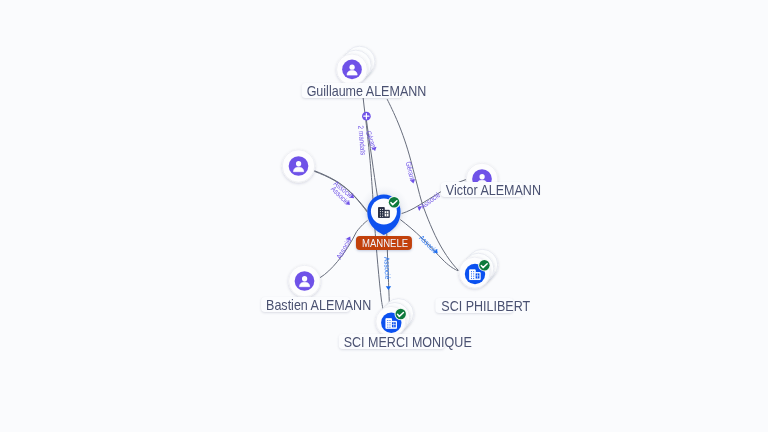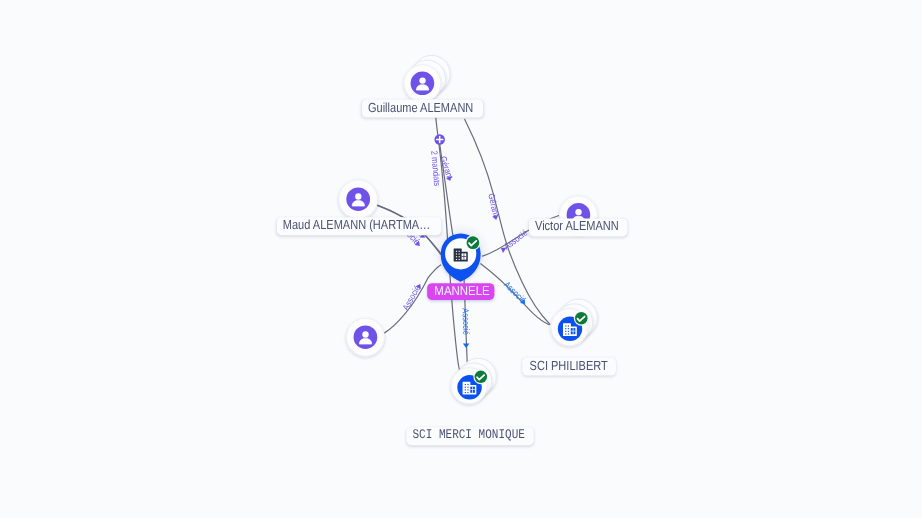--- a/index.html
+++ b/index.html
@@ -6,32 +6,32 @@
   body{width:768px;height:432px;background:#fafbfd;overflow:hidden;
        font-family:"Liberation Sans",sans-serif;-webkit-font-smoothing:antialiased;}
   #stage{position:relative;width:768px;height:432px;background:#fafbfd;}
   svg.graph{position:absolute;left:0;top:0;width:768px;height:432px;display:block;}
   #labels{position:absolute;left:0;top:0;width:768px;height:432px;}
   .nodelabel{
     position:absolute;
     background:#fbfcfe;
     border-radius:4px;
     color:#4a5171;
-    font-size:11px;
+    font-size:15px;
     line-height:15px;
     height:15px;
     padding:0 5.2px 0 5.4px;
     white-space:nowrap;
     box-shadow:0 1px 2.4px rgba(40,50,90,.15);
     transform:translate(-50%,0);
   }
   .nodelabel > span{display:inline-block;transform:scaleX(.835);transform-origin:left center;}
   .mannele-label{
     position:absolute;
-    background:#d946ef;
+    background:#c2410c;
     color:#f0f6ff;
     border-radius:4px;
     font-size:10.75px;
     line-height:14px;
     height:14px;
     padding:0px 4.4px 0 5.6px;
     white-space:nowrap;
     transform:translate(-50%,0);
     box-shadow:0 1px 2.6px rgba(20,60,140,.25);
   }
@@ -238,18 +238,18 @@
             <circle cx="400.7" cy="314" r="6.2" fill="#f4f9f5"></circle>
             <circle cx="400.7" cy="314" r="5.2" fill="#0d7a3c"></circle>
             <path d="M397.56037735849054,314.3433962264151 L399.3264150943396,316.40377358490565 L403.44716981132075,312.57735849056604" stroke="#fff" stroke-width="1.4716981132075473" fill="none" stroke-linecap="round" stroke-linejoin="round"></path>
           </g>
         </g>
       </g>
   </svg>
   <div id="labels">
       <div class="mannele-label" style="left: 384px; top: 236px;"><span style="width: 46.124px; overflow: visible;">MANNELE</span></div>
       <div class="nodelabel" style="left: 352px; top: 83.2px;"><span style="width: 90.18px; overflow: visible;">Guillaume ALEMANN</span></div>
-      <div class="nodelabel" style="left: 299px; top: 180.5px;"><span style="width: 126.085px; overflow: visible;">Maud ALEMANN (HARTMA…</span></div>
       <div class="nodelabel" style="left: 481.5px; top: 182px;"><span style="width: 71.81px; overflow: visible;">Victor ALEMANN</span></div>
+      <div class="nodelabel" style="left: 305.5px; top: 297px;"><span style="width: 79.325px; overflow: visible;">Bastien ALEMANN</span></div>
       <div class="nodelabel" style="left: 474.3px; top: 298px;"><span style="width: 66.8px; overflow: visible;">SCI PHILIBERT</span></div>
-      <div class="nodelabel" style="left: 391.9px; top: 356px; font-family: Liberation Mono, monospace;"><span style="width: 96.025px; overflow: visible;">SCI MERCI MONIQUE</span></div>
+      <div class="nodelabel" style="left: 391.9px; top: 334px;"><span style="width: 96.025px; overflow: visible;">SCI MERCI MONIQUE</span></div>
     </div>
 </div>
 
 </body></html>

